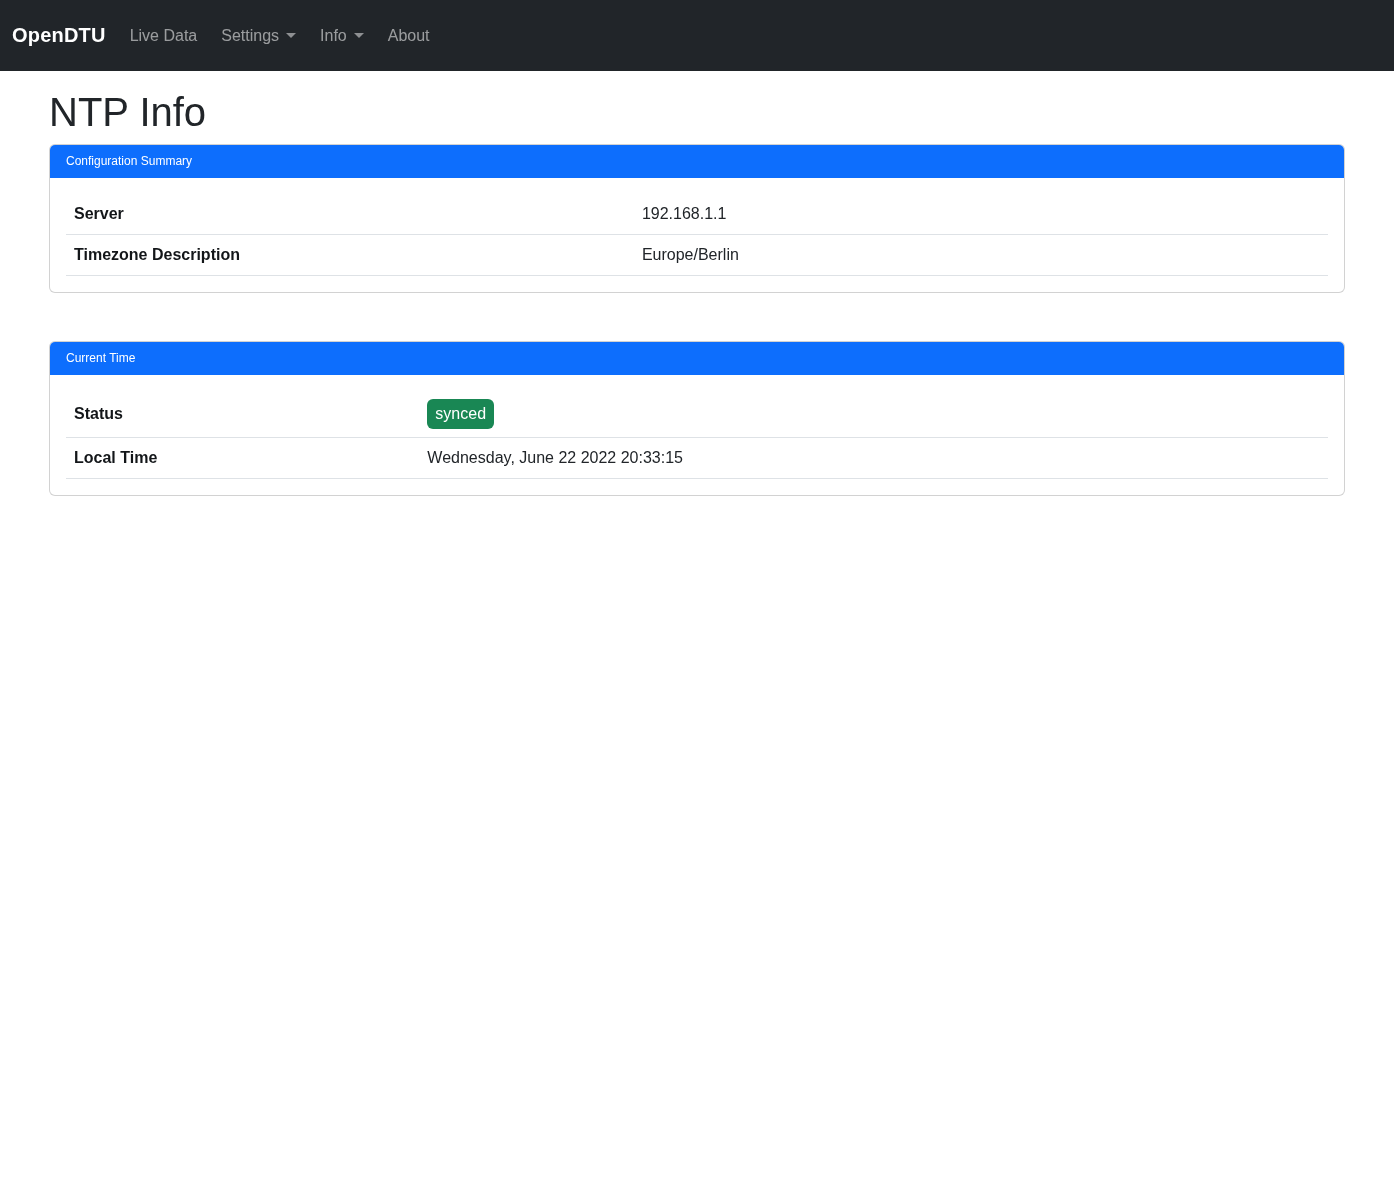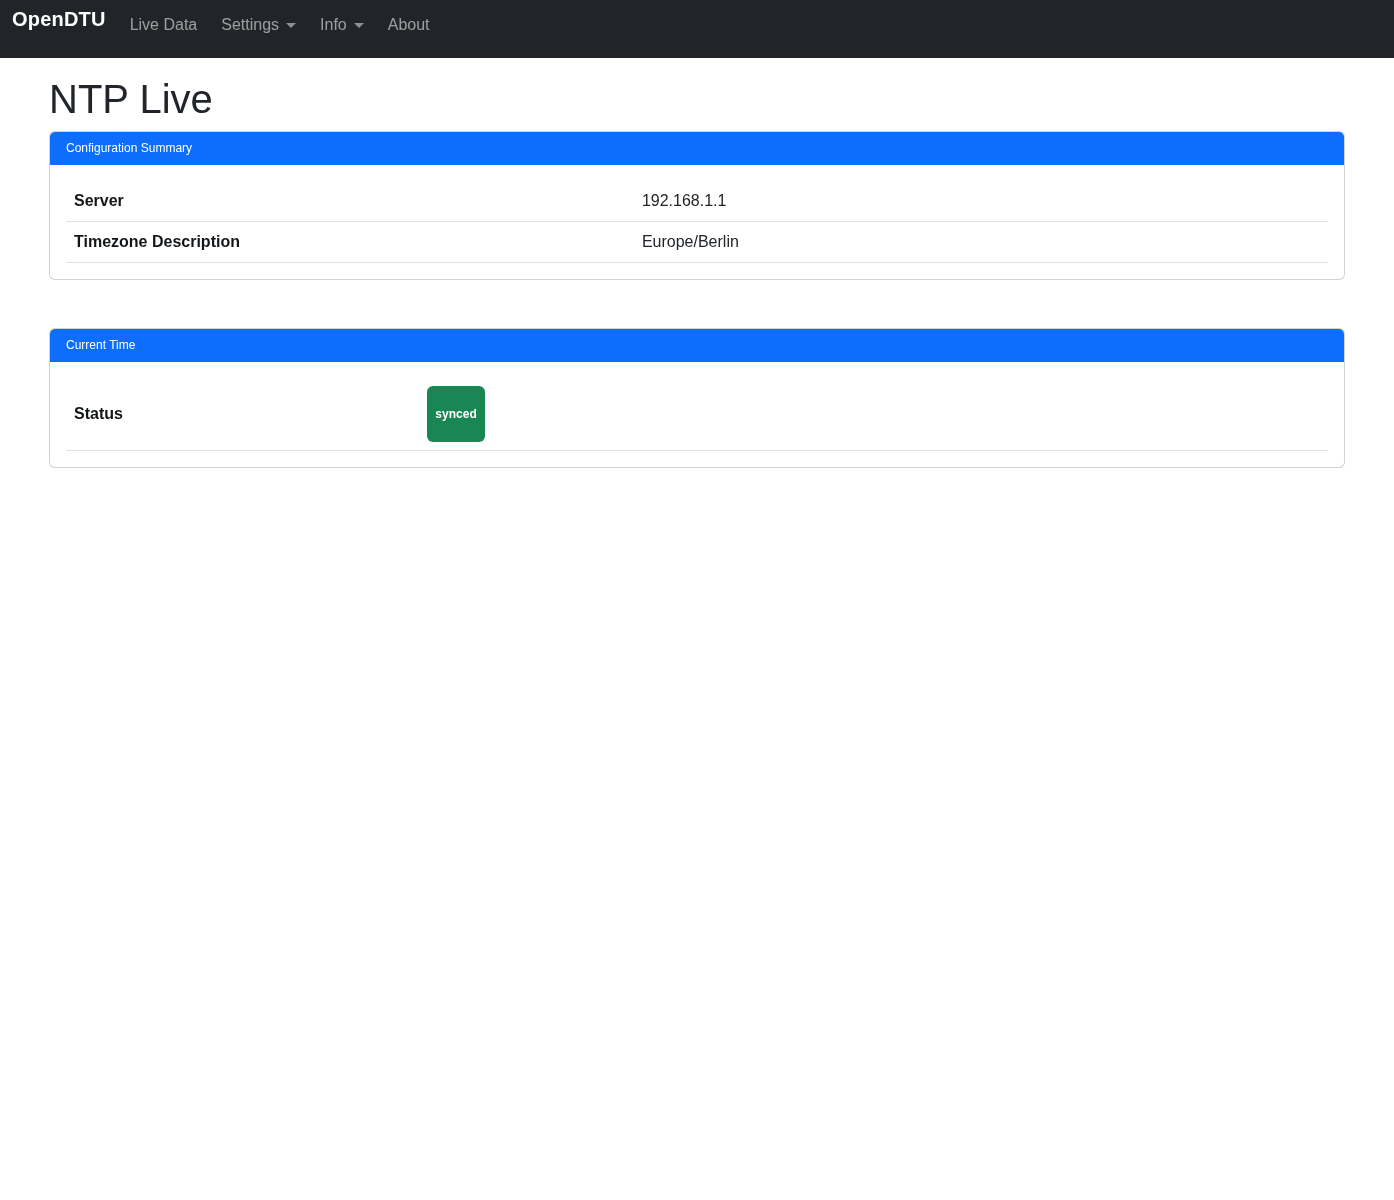--- a/index.html
+++ b/index.html
@@ -7,24 +7,24 @@
     background: #ffffff;
     font-family: "Liberation Sans", "DejaVu Sans", sans-serif;
     font-size: 16px;
     color: #212529;
   }
   body { min-height: 1200px; width: 1394px; margin: 0 auto; }
 
   
   .navbar {
     background: var(--navbar-bg, #212529);
-    height: 58px;
+    height: 71px;
     display: flex;
-    align-items: flex-start;
-    padding: 8px 12px;
+    align-items: center;
+    padding: 16px 12px;
   }
   .navbar-brand {
     color: #ffffff;
     font-size: 20px;
     font-weight: 600;
     text-decoration: none;
     margin-right: 16px;
     letter-spacing: .2px;
     cursor: pointer;
   }
@@ -95,24 +95,24 @@
   }
   table.kv th { font-weight: 700; color: #131619; }
   table.kv td { color: #212529; font-weight: 400; }
   table.kv.cols-config th.label-col { width: 45%; }
   table.kv.cols-time  th.label-col { width: 28%; }
 
   .badge-success {
     display: inline-block;
     background: var(--success, #198754);
     color: #fff;
-    font-size: 12px;
-    font-weight: 700;
+    font-size: 16px;
+    font-weight: 400;
     line-height: 1;
-    padding: 22px 8px;
+    padding: 7px 8px;
     border-radius: 6px;
     vertical-align: middle;
   }
 </style>
 </head>
 <body>
 
 <nav class="navbar">
   <a class="navbar-brand">OpenDTU</a>
   <ul class="navbar-nav">
@@ -124,21 +124,21 @@
     <li><a class="nav-link">
           <span>Info</span>
           <span class="caret"></span>
         </a></li>
     <li><a class="nav-link">About</a></li>
   </ul>
 </nav>
 
 <div class="container">
 
-  <h1 class="page-title">NTP Live</h1>
+  <h1 class="page-title">NTP Info</h1>
 
   <div class="card">
     <div class="card-header">Configuration Summary</div>
     <div class="card-body">
       <table class="kv cols-config">
         <tbody>
           <tr>
             <th class="label-col">Server</th>
             <td>192.168.1.1</td>
           </tr>
@@ -155,18 +155,22 @@
     <div class="card-header">Current Time</div>
     <div class="card-body">
       <table class="kv cols-time">
         <tbody>
           <tr>
             <th class="label-col">Status</th>
             <td>
               <span class="badge-success">synced</span>
             </td>
           </tr>
+          <tr>
+            <th class="label-col">Local Time</th>
+            <td>Wednesday, June 22 2022 20:33:15</td>
+          </tr>
         </tbody>
       </table>
     </div>
   </div>
 
 </div>
 
 </body></html>

